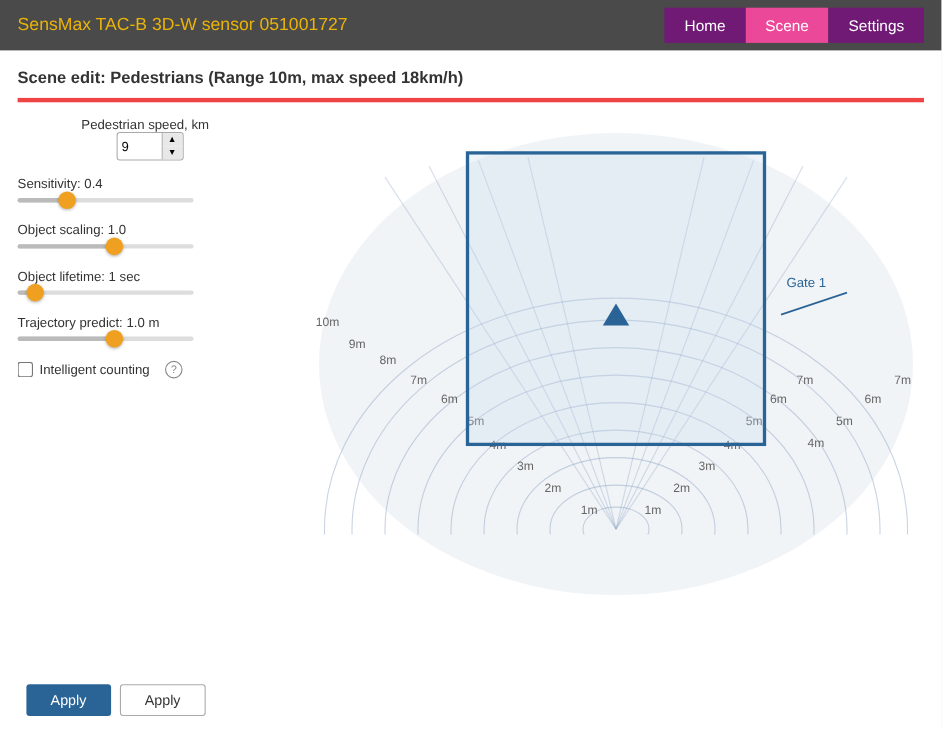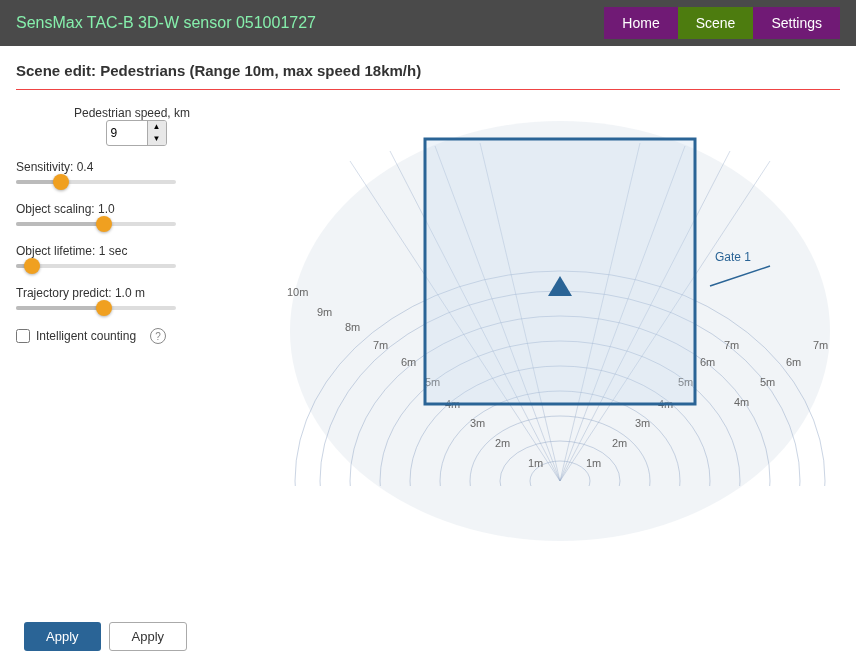--- a/index.html
+++ b/index.html
@@ -8,48 +8,48 @@
     
     .header {
       background: #4a4a4a;
       color: white;
       display: flex;
       align-items: center;
       justify-content: space-between;
       padding: 0 16px;
       height: 46px;
     }
-    .header-title { font-size: 16px; font-weight: normal; color: #86efac; }
+    .header-title { font-size: 16px; font-weight: normal; color: #eab308; }
     .nav-buttons { display: flex; gap: 0; }
     .nav-btn {
       background: #701a75;
       color: white;
       border: none;
       padding: 8px 18px;
       cursor: pointer;
       font-size: 14px;
     }
-    .nav-btn.active { background: #4d7c0f; }
+    .nav-btn.active { background: #ec4899; }
 
     
     .content {
       background: white;
       margin: 0;
       padding: 16px;
       min-height: 617px;
       position: relative;
     }
 
     .scene-title {
       font-size: 15px;
       font-weight: bold;
       color: #333;
       margin-bottom: 18px;
       padding-bottom: 10px;
-      border-bottom: 1px solid #ef4444;
+      border-bottom: 4px solid #ef4444;
     }
 
     
     .left-panel {
       position: absolute;
       left: 16px;
       top: 60px;
       width: 240px;
     }
 

